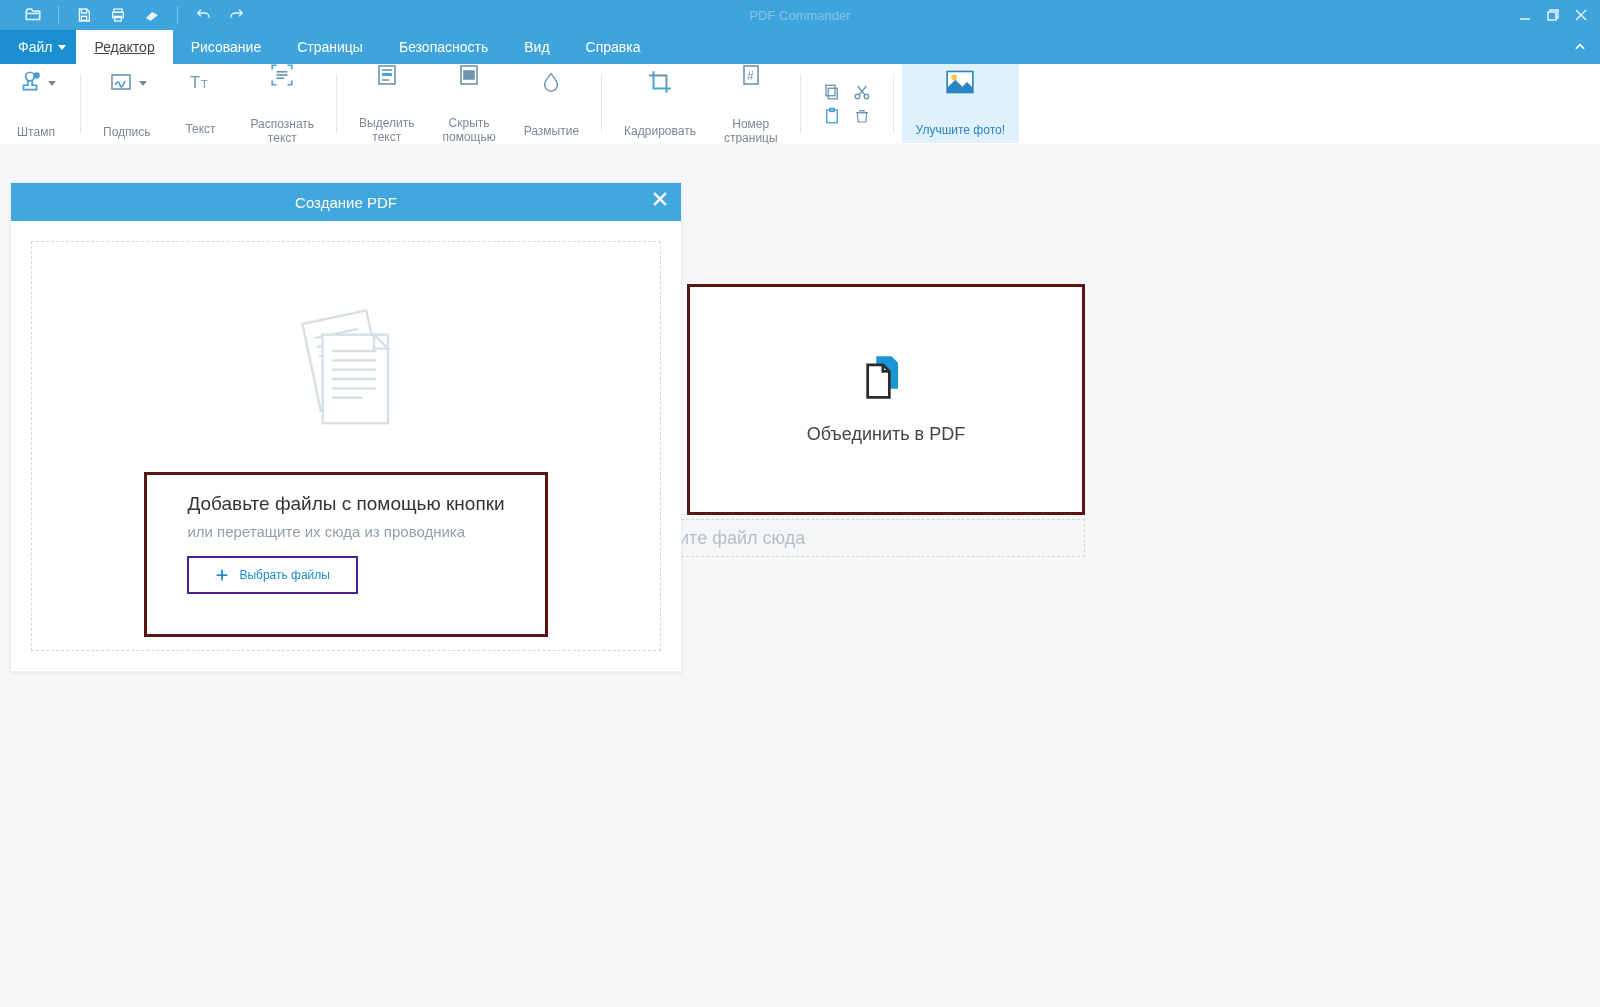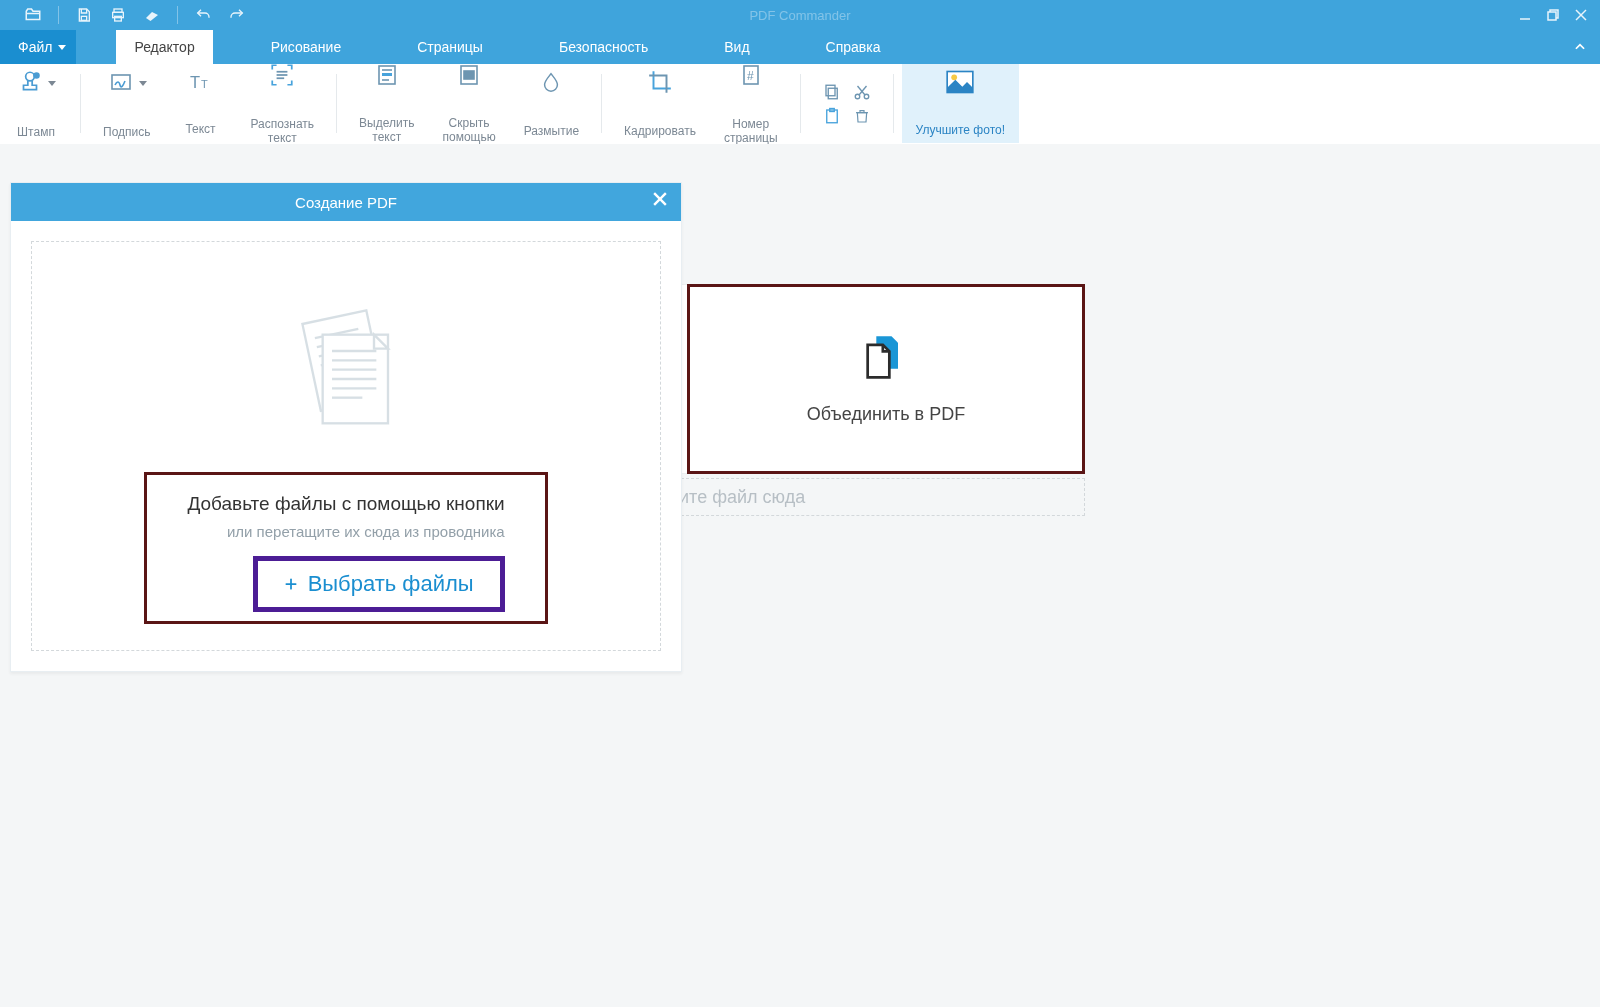--- a/index.html
+++ b/index.html
@@ -22,28 +22,28 @@
   .qa .sep { width: 1px; height: 18px; background: rgba(255,255,255,0.35); margin: 0 8px; }
   .titlebar .apptitle {
     position: absolute; left:0; right:0; text-align: center;
     font-size: 13px; color: rgba(255,255,255,0.35); pointer-events: none;
   }
   .winbtns { position: absolute; right: 8px; top: 0; display: flex; gap: 6px; align-items: center; height: 30px;}
   .winbtns div { width: 22px; height: 22px; display:flex;align-items:center;justify-content:center;color:#e8f4fb;}
 
   
   .menutabs {
-    height: 34px; background: #3fa4dc; display: flex; align-items: stretch; gap: 40px;
+    height: 34px; background: #3fa4dc; display: flex; align-items: stretch;
   }
   .menutabs .tab {
     padding: 0 18px; display: flex; align-items: center; font-size: 14px; color: #fff; cursor: pointer;
   }
   .menutabs .tab.file { background: #1a8ed0; padding-right:10px; }
   .menutabs .tab.file .caret { margin-left: 6px; border-left:4px solid transparent;border-right:4px solid transparent;border-top:5px solid #fff;}
-  .menutabs .tab.active { background: #fff; color: #444; }
+  .menutabs .tab.active { background: #fff; color: #444; text-decoration: underline; }
   .menutabs .spacer { flex: 1; }
   .menutabs .collapse {
     width: 40px; display: flex; align-items: center; justify-content: center; color: #fff;
   }
 
   
   .ribbon {
     height: 80px; background: #fff; border-bottom: 1px solid #fff;
     display: flex; align-items: stretch;
   }
@@ -62,21 +62,21 @@
   .rbtn.promo { background:#e0f1fb; color:#2b84c4; }
   .rbtn.promo .lbl{ color:#2b84c4; font-weight:500;}
 
   
   .main { position: relative; height: calc(1007px - 30px - 34px - 80px); background:#f4f6f7;}
   .cards-wrap {
     width:795px; position:absolute; left:290px; top:140px;
   }
   .cards { display:flex; gap:0;}
   .card {
-    flex:1; height:190px; background:#fff; display:flex; flex-direction:column;
+    flex:1; height:231px; background:#fff; display:flex; flex-direction:column;
     align-items:center; justify-content:center; gap:20px; cursor:pointer;
   }
   .card .ci { width:60px;height:50px; }
   .card .ct { font-size:18px; color:#444;}
   .card.left{border:1px solid #eceff0;border-right:none;}
   .card.right{border:1px solid #eceff0;}
   .card.hl { outline: 3px solid #5a1515; outline-offset:-3px;}
   .dropbar {
     margin-top:4px; height:38px; border:1px dashed #d3d8db; background:#fff0;
     display:flex;align-items:center;justify-content:center; gap:14px;
@@ -97,27 +97,27 @@
   }
   .modal .mbody{
     padding:20px; height:calc(100% - 38px);
   }
   .modal .drop{
     height:100%; border:1px dashed #d3d8db; display:flex; flex-direction:column;
     align-items:center; justify-content:flex-start; padding-top:60px;
   }
   .modal .ghost{opacity:.35; margin-bottom:30px;}
   .modal .callout{
-    border:3px solid #5a1515; padding:18px 40px 9px 40px; text-align:right;
+    border:3px solid #5a1515; padding:18px 40px 40px 40px; text-align:left;
   }
   .modal .c1{ font-size:19px; color:#333; margin-bottom:8px;}
   .modal .c2{ font-size:15px; color:#93a0a9; margin-bottom:16px;}
   .modal .sel{
-    display:inline-flex; align-items:center; gap:10px; border:5px solid #4c1d95;
-    color:#1a8ed0; padding:10px 26px; font-size:22px; cursor:pointer;
+    display:inline-flex; align-items:center; gap:10px; border:2px solid #4c1d95;
+    color:#1a8ed0; padding:10px 26px; font-size:12px; cursor:pointer;
   }
 
   svg{display:block;}
 </style>
 </head>
 <body>
 
 <div class="titlebar">
   <div class="qa">
     <div class="btn">

